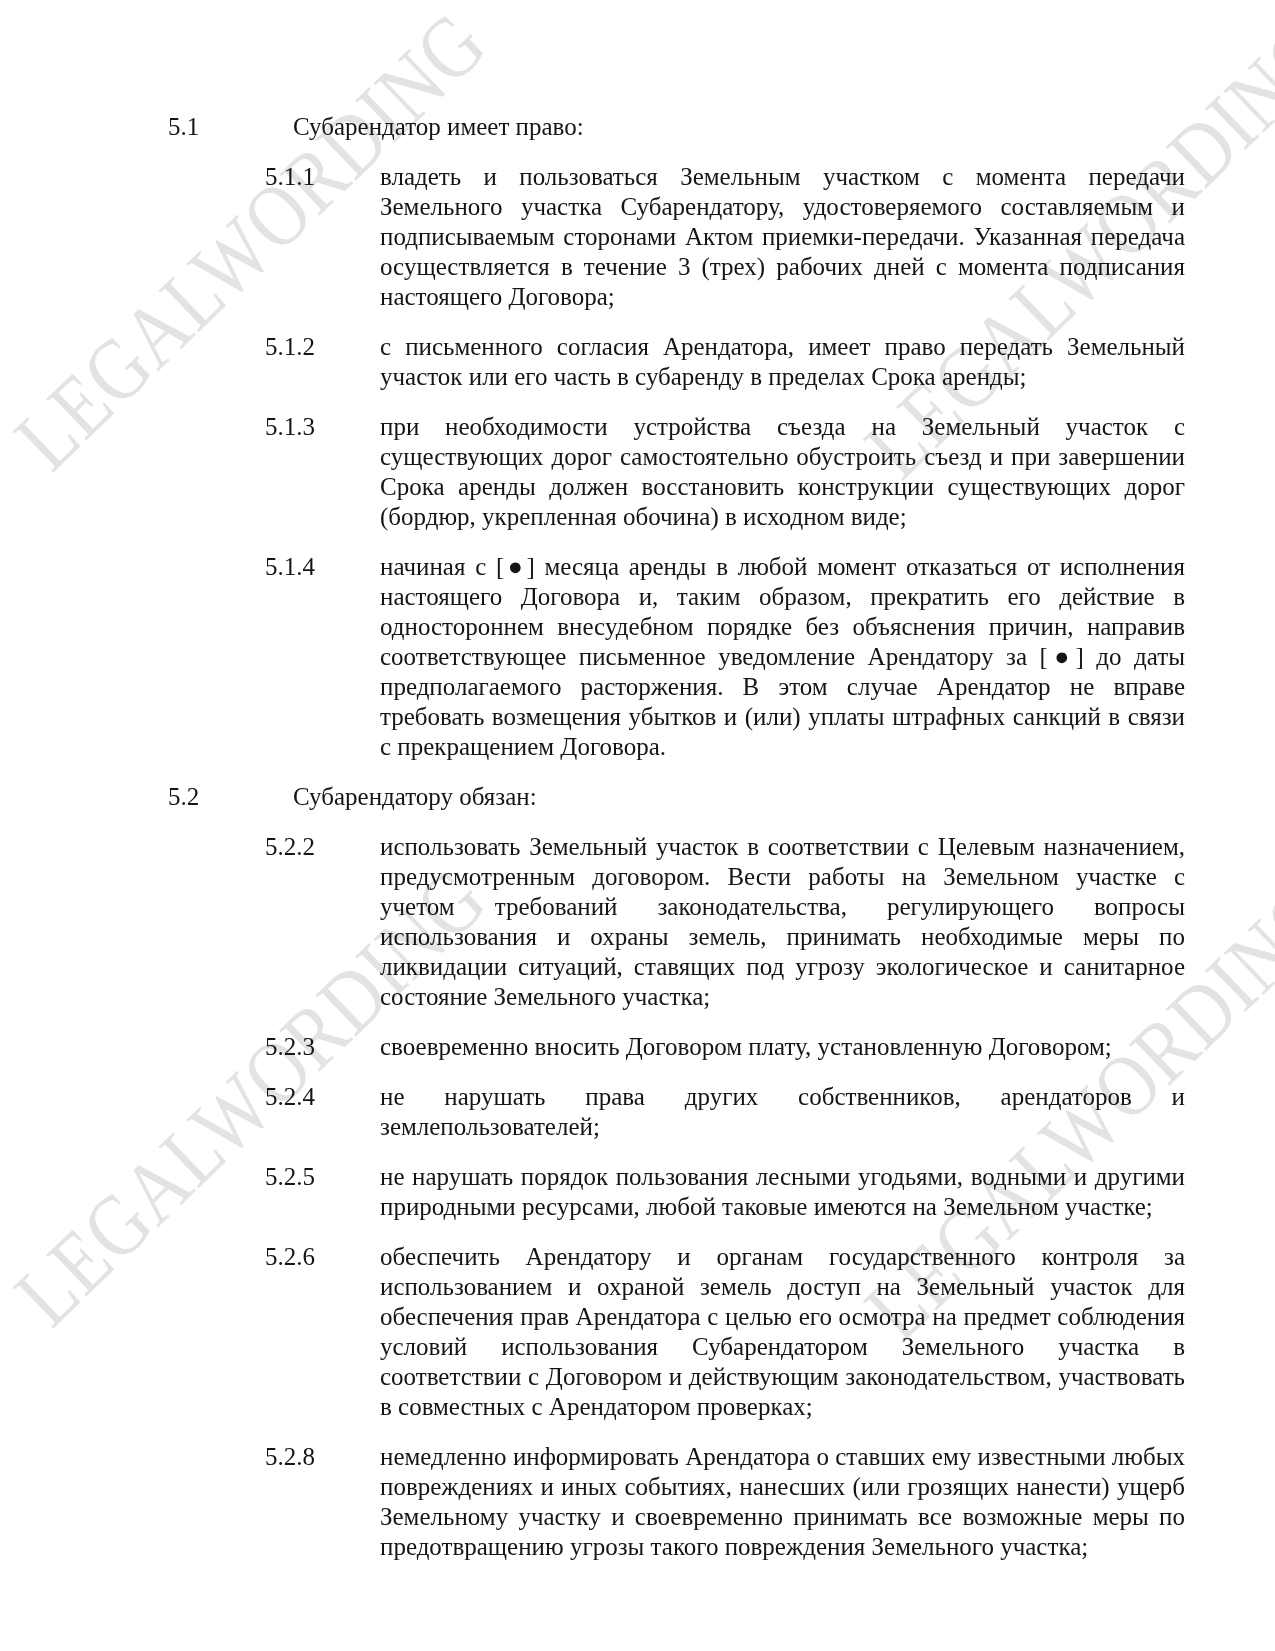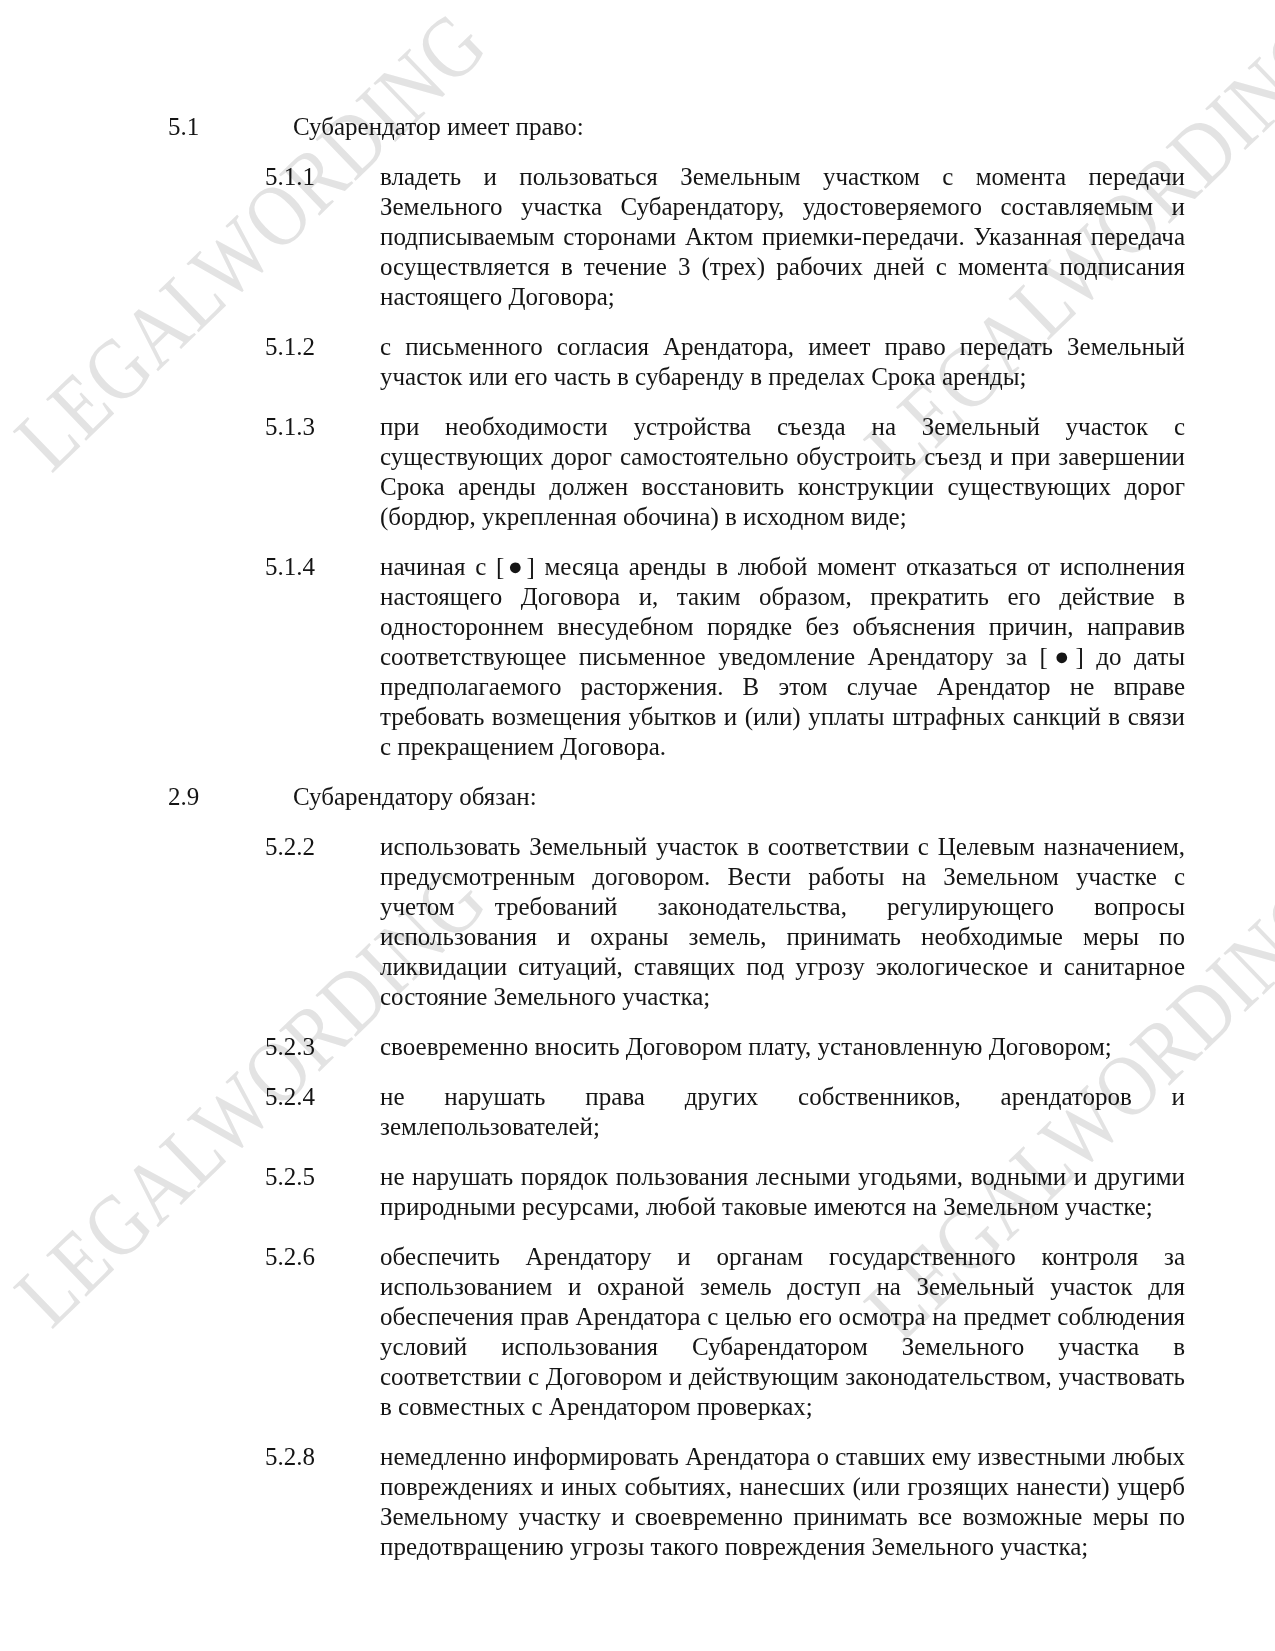--- a/index.html
+++ b/index.html
@@ -103,21 +103,21 @@
     <span class="num">5.1.3</span>
     <div class="txt">при необходимости устройства съезда на Земельный участок с существующих дорог самостоятельно обустроить съезд и при завершении Срока аренды должен восстановить конструкции существующих дорог (бордюр, укрепленная обочина) в исходном виде;</div>
   </div>
 
   <div class="clause l2">
     <span class="num">5.1.4</span>
     <div class="txt">начиная с [●] месяца аренды в любой момент отказаться от исполнения настоящего Договора и, таким образом, прекратить его действие в одностороннем внесудебном порядке без объяснения причин, направив соответствующее письменное уведомление Арендатору за [●] до даты предполагаемого расторжения. В этом случае Арендатор не вправе требовать возмещения убытков и (или) уплаты штрафных санкций в связи с прекращением Договора.</div>
   </div>
 
   <div class="clause l1">
-    <span class="num">2.9</span>
+    <span class="num">5.2</span>
     <div class="txt">Субарендатору обязан:</div>
   </div>
 
 
   <div class="clause l2">
     <span class="num">5.2.2</span>
     <div class="txt">использовать Земельный участок в соответствии с Целевым назначением, предусмотренным договором. Вести работы на Земельном участке с учетом требований законодательства, регулирующего вопросы использования и охраны земель, принимать необходимые меры по ликвидации ситуаций, ставящих под угрозу экологическое и санитарное состояние Земельного участка;</div>
   </div>
 
   <div class="clause l2">

